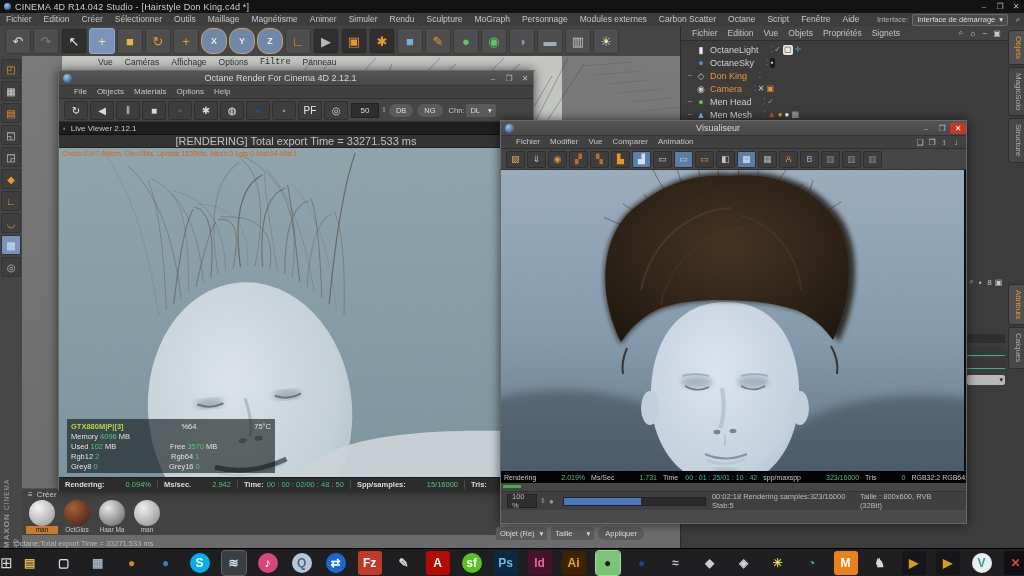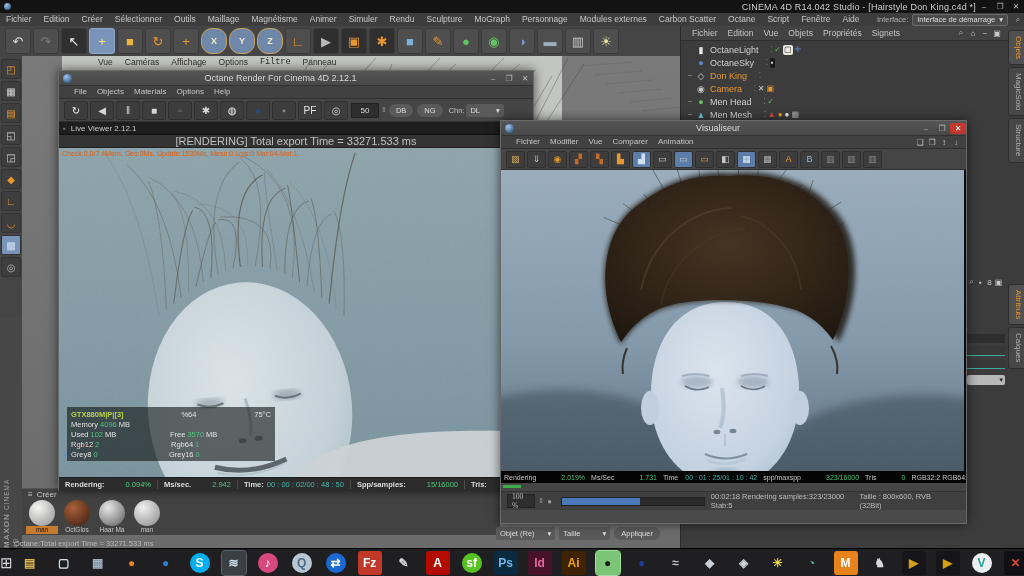--- a/index.html
+++ b/index.html
@@ -3,21 +3,21 @@
 <meta charset="utf-8">
 <style>
   html,body{margin:0;padding:0;background:#222;}
   .screen{position:relative;width:1024px;height:576px;overflow:hidden;background:#474747;
     font-family:"Liberation Sans",sans-serif;color:#c8c8c8;-webkit-font-smoothing:antialiased;}
   .abs{position:absolute;}
   .row{display:flex;align-items:center;}
   .grow{flex:1;}
   
   #titlebar{left:0;top:0;width:1024px;height:13px;background:#131313;color:#cfcfcf;font-size:9px;}
-  #titlebar .ttl{flex:1;text-align:right;letter-spacing:.2px;}
+  #titlebar .ttl{flex:1;text-align:left;letter-spacing:.2px;}
   .winbtn{width:16px;height:11px;text-align:center;font-size:8px;line-height:11px;color:#bbb;}
   #menubar{left:0;top:13px;width:1024px;height:13px;background:#3d3d3d;border-bottom:1px solid #2b2b2b;font-size:8.5px;}
   .menu-item{padding:0 6px;color:#c6c6c6;line-height:13px;white-space:nowrap;}
   .iface-box{border:1px solid #6a6a6a;background:#4a4a4a;border-radius:2px;padding:0 4px;height:10px;line-height:10px;font-size:7.5px;color:#ddd;margin:0 4px;}
   #toolbar{left:0;top:26px;width:1024px;height:30px;background:#454545;border-bottom:1px solid #303030;padding-left:4px;}
   .tool-btn{width:24px;height:24px;margin:0 1px;border-radius:3px;display:flex;align-items:center;justify-content:center;
     font-size:13px;color:#cfcfcf;background:#4e4e4e;border:1px solid #3a3a3a;}
   .tool-btn.active{background:#7a93b8;border-color:#8fa8c8;}
   .tool-btn.dark{background:#2f2f2f;}
   .tool-btn.axis{background:#6f87a8;color:#f0e8d0;font-size:9px;font-weight:bold;border-radius:11px;border:1px solid #c8a060;}
@@ -61,26 +61,26 @@
   .iwin-menu{height:12px;background:#414141;border-bottom:1px solid #303030;font-size:8px;padding-left:10px;}
   .iwin-menu .menu-item{padding:0 5px;line-height:12px;}
   .close-red{background:#c0392b;color:#fff;border-radius:2px;}
   
   #lv-window{left:58px;top:70px;width:474px;height:419px;z-index:2;}
   #lv-tools{height:22px;background:#454545;border-bottom:1px solid #303030;padding-left:4px;font-size:8px;}
   .lv-tbtn{min-width:18px;height:17px;margin:0 1px;border-radius:2px;background:#3d3d3d;border:1px solid #2f2f2f;
     display:flex;align-items:center;justify-content:center;font-size:10px;padding:0 2px;}
   .num-field{width:26px;height:13px;background:#2e2e2e;border:1px solid #222;color:#ddd;font-size:8px;display:flex;align-items:center;justify-content:center;margin:0 2px;}
   .pill{height:13px;border-radius:7px;background:#5a5a5a;color:#ddd;font-size:7.5px;padding:0 7px;display:flex;align-items:center;margin:0 2px;}
-  .drop{height:13px;background:#5a5a5a;border-radius:2px;color:#ddd;font-size:7.5px;padding:0 4px;display:flex;align-items:center;margin:0 2px;gap:8px;}
+  .drop{height:13px;background:#5a5a5a;border-radius:2px;color:#ddd;font-size:7.5px;padding:0 4px;display:flex;align-items:center;margin:0 2px;}
   #lv-bar{height:12px;background:#1e1e1e;font-size:8px;color:#c8c8c8;display:flex;align-items:center;padding-left:4px;border-bottom:1px solid #111;}
   #lv-statusline{height:12px;background:#333;font-size:11px;color:#c0c0c0;display:flex;align-items:center;justify-content:center;border-bottom:1px solid #222;}
   #lv-render{position:relative;height:329px;background:#869ea8;overflow:hidden;}
   #lv-debug{position:absolute;left:3px;top:2px;font-size:7px;color:#e05f10;white-space:nowrap;z-index:3;}
-  #gpu-box{position:absolute;left:8px;bottom:16px;width:200px;background:rgba(18,24,24,.62);font-size:7.5px;z-index:3;padding:2px 4px;text-align:right;}
+  #gpu-box{position:absolute;left:8px;bottom:4px;width:200px;background:rgba(18,24,24,.62);font-size:7.5px;z-index:3;padding:2px 4px;text-align:right;}
   .gpu-row{display:flex;height:10px;align-items:center;color:#e0e0e0;}
   .gpu-name{color:#b8d44a;font-weight:bold;}
   .g-val{color:#4fc47a;margin:0 2px;}
   .g-sp{flex:1;}
   #lv-stats{height:13px;background:#2c2c2c;display:flex;align-items:center;font-size:7.5px;color:#ddd;border-top:1px solid #1d1d1d;}
   .seg{padding:0 6px;border-right:1px solid #4a4a4a;white-space:nowrap;display:flex;align-items:center;}
   .v-green{color:#4fc47a;margin-left:21px;}
   .v-teal{color:#3fb6a8;margin-left:3px;}
   
   #vw-window{left:500px;top:120px;width:465px;height:402px;z-index:3;}
@@ -88,21 +88,21 @@
   .vw-tbtn{width:17px;height:15px;margin:0 1px;border-radius:2px;background:#3d3d3d;border:1px solid #2f2f2f;
     display:flex;align-items:center;justify-content:center;font-size:9px;}
   .vw-tbtn.active{background:#5b7da8;}
   #vw-image{position:relative;height:313px;background:#0a0d10;overflow:hidden;}
   #vw-overlay{position:absolute;left:0;right:0;bottom:0;height:12px;background:#040404;display:flex;align-items:center;
     font-size:7px;color:#c8c8c8;white-space:nowrap;padding-left:3px;z-index:3;}
   #vw-overlay span{margin-right:4px;}
   #vw-gap{height:8px;background:#454545;position:relative;border-bottom:1px solid #333;}
   #vw-progress-chip{position:absolute;left:2px;top:2px;width:18px;height:3px;background:#3fae4a;}
   #vw-status{height:18px;background:#3f3f3f;display:flex;align-items:center;font-size:7.5px;color:#bbb;padding:0 6px;}
-  .zoom-box{background:#2e2e2e;border:1px solid #222;padding:0 4px;height:12px;display:flex;align-items:center;margin-right:3px;font-family:Liberation Serif, serif;}
+  .zoom-box{background:#2e2e2e;border:1px solid #222;padding:0 4px;height:12px;display:flex;align-items:center;margin-right:3px;}
   .prog-track{width:150px;height:7px;background:#2a2a2a;border:1px solid #222;margin:0 6px;position:relative;}
   .prog-fill{position:absolute;left:0;top:0;bottom:0;width:55%;background:#4a78b8;}
   
   #materials{left:22px;top:488px;width:478px;height:46px;background:#424242;border-top:1px solid #555;z-index:1;}
   #mat-head{height:11px;font-size:8px;color:#c8c8c8;display:flex;align-items:center;padding-left:6px;}
   #mat-thumbs{display:flex;padding-left:4px;}
   .mat{width:32px;margin-right:3px;text-align:center;}
   .mat-sphere{width:26px;height:26px;border-radius:50%;margin:0 auto;}
   .mat-label{font-size:6.5px;color:#c8c8c8;height:8px;line-height:8px;overflow:hidden;}
   .mat-label.sel{background:#c77b2e;color:#151515;}
@@ -738,21 +738,21 @@
     </div>
     <div id="vw-status">
       <span class="zoom-box">
           <span>100 %</span>
         </span>
       <span style="font-size:7px;color:#999;">⇕</span>
       <span style="font-size:8px;color:#999;margin:0 3px;">●</span>
       <span class="prog-track">
           <span class="prog-fill"></span>
         </span>
-      <span>00:02:18 Rendering samples:323/23000 Stab:5</span>
+      <span>00:02:18 Rendering samples:323/16000 Stab:5</span>
       <span class="grow"></span>
       <span style="margin-right:10px;">Taille : 800x600, RVB (32Bit)</span>
     </div>
   </div>
 
   <div id="taskbar" class="abs">
     <span id="start-btn">⊞</span>
     <div class="row">
 
     <span class="tb-icon" style="color: rgb(224, 180, 76);">▤</span>

